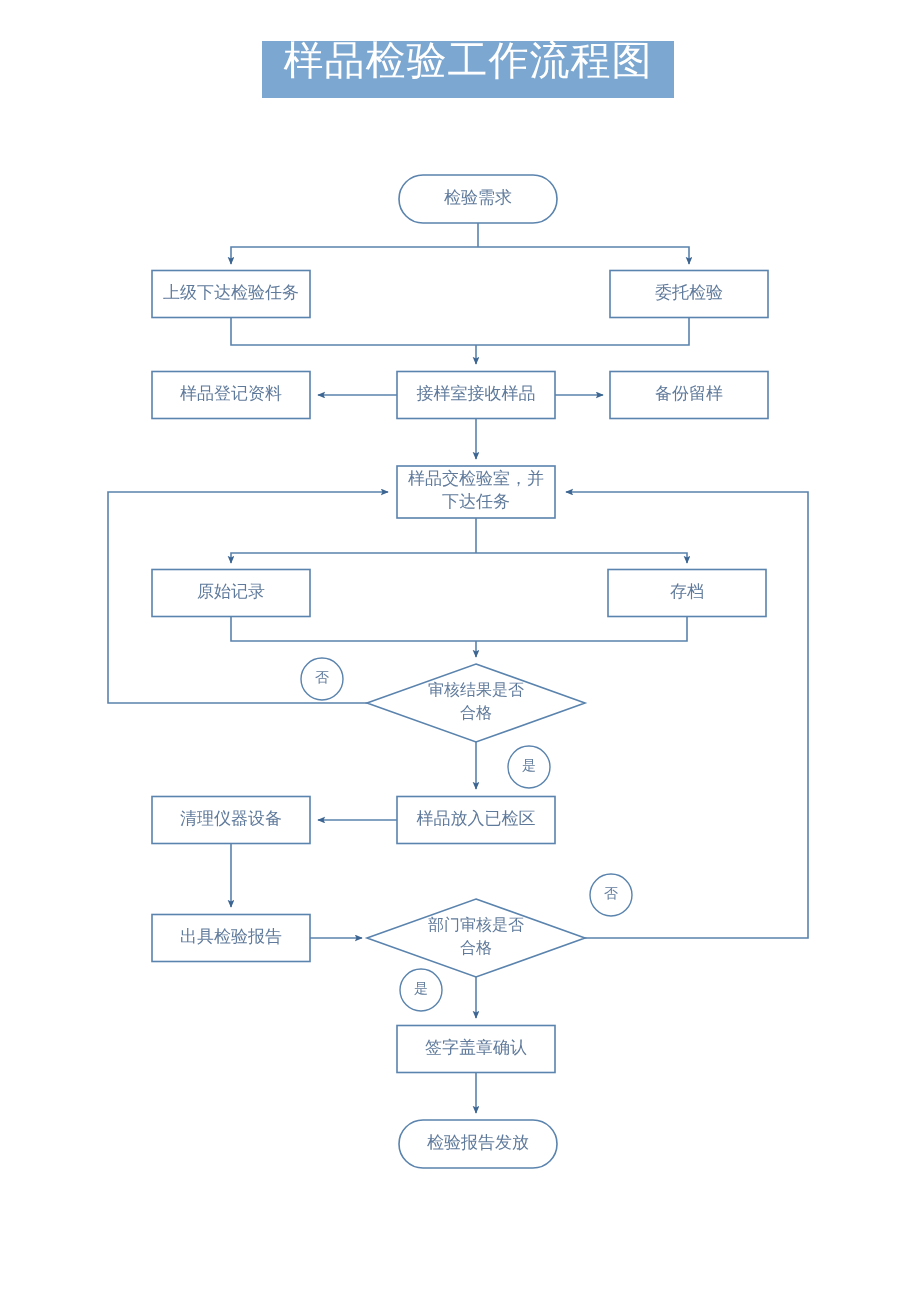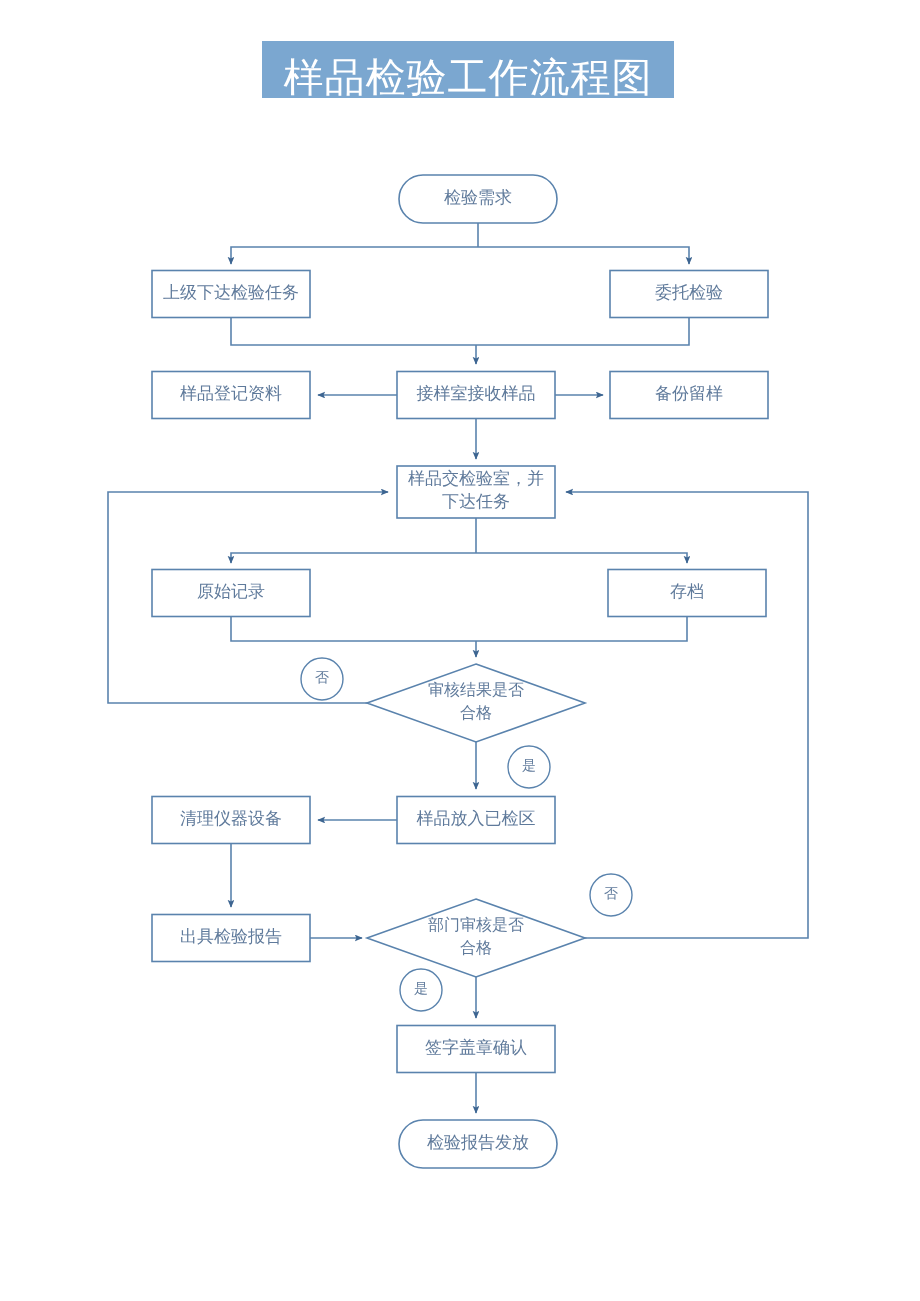--- a/index.html
+++ b/index.html
@@ -22,21 +22,21 @@
     background: #ffffff;
   }
   #title-bar {
     position: absolute;
     left: 262px;
     top: 41px;
     width: 412px;
     height: 57px;
     background: #7ba7d0;
     display: flex;
-    align-items: flex-end;
+    align-items: flex-start;
     justify-content: center;
     box-sizing: border-box;
   }
   #title-text {
     color: #ffffff;
     font-size: 40px;
     line-height: 1;
     letter-spacing: 1px;
     font-family: "Liberation Serif", "DejaVu Serif", serif;
     white-space: nowrap;

